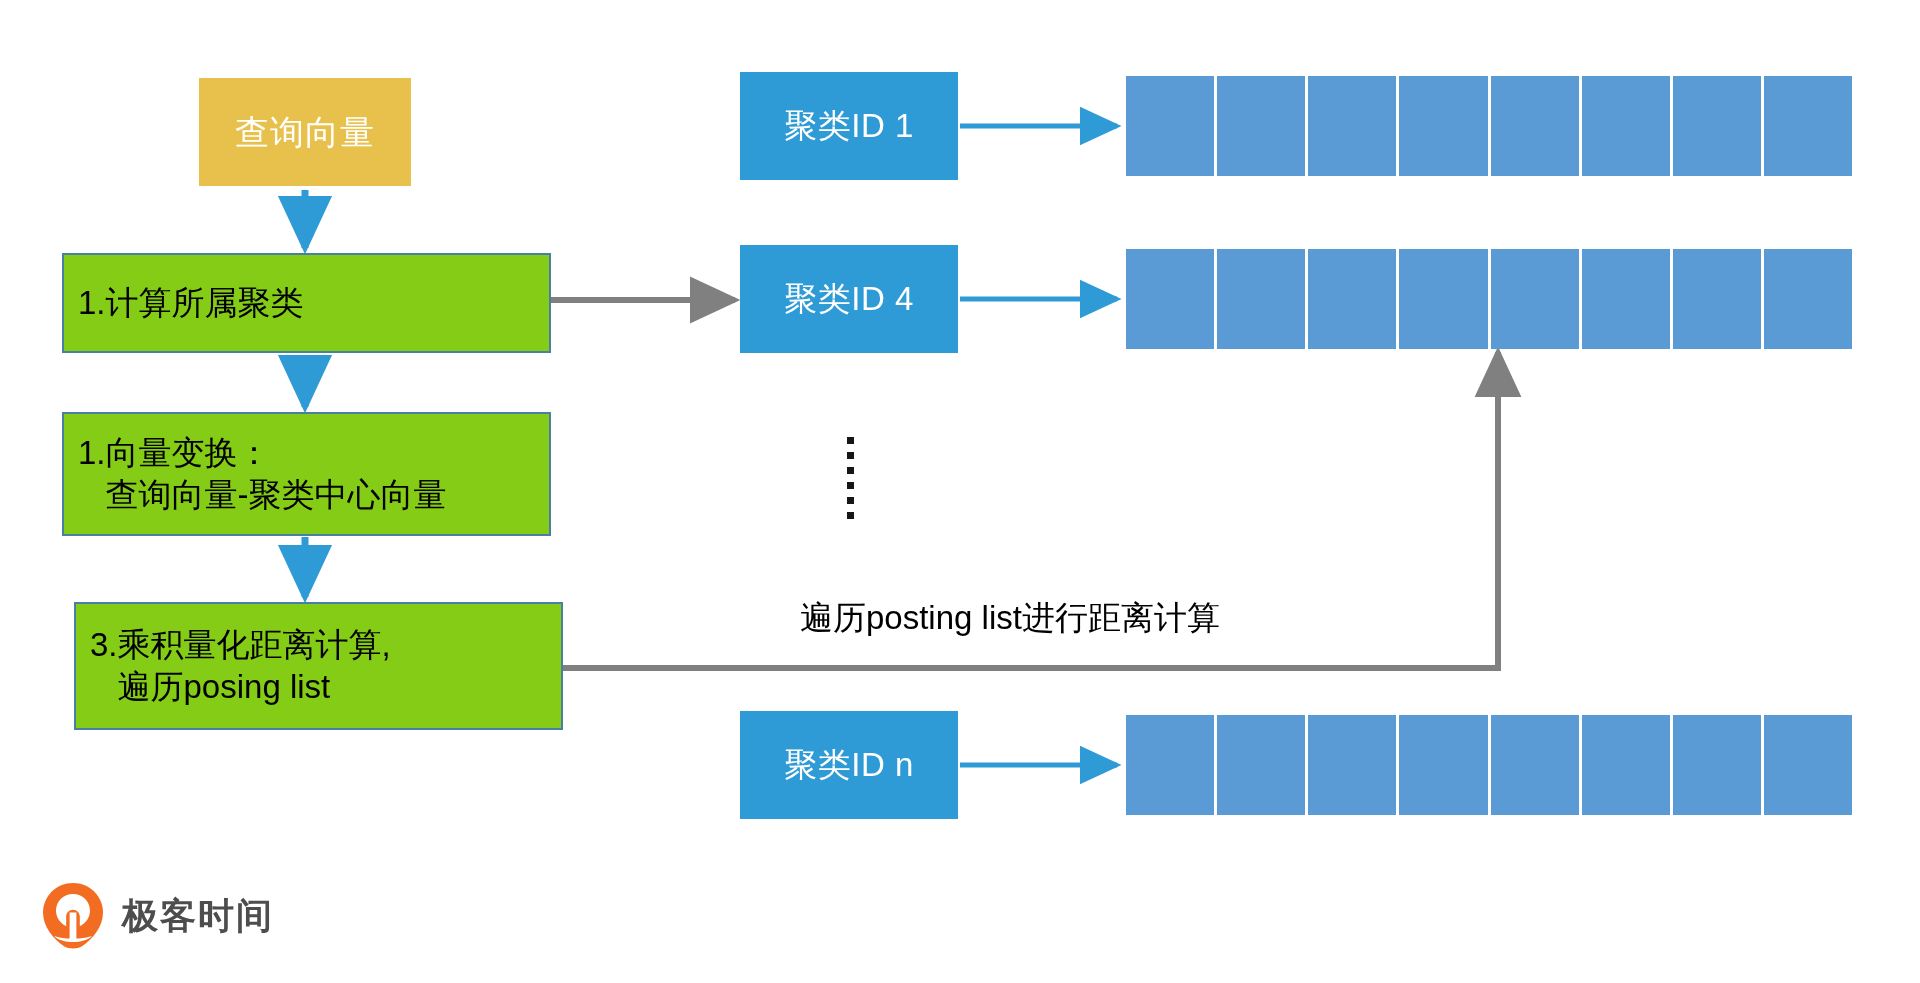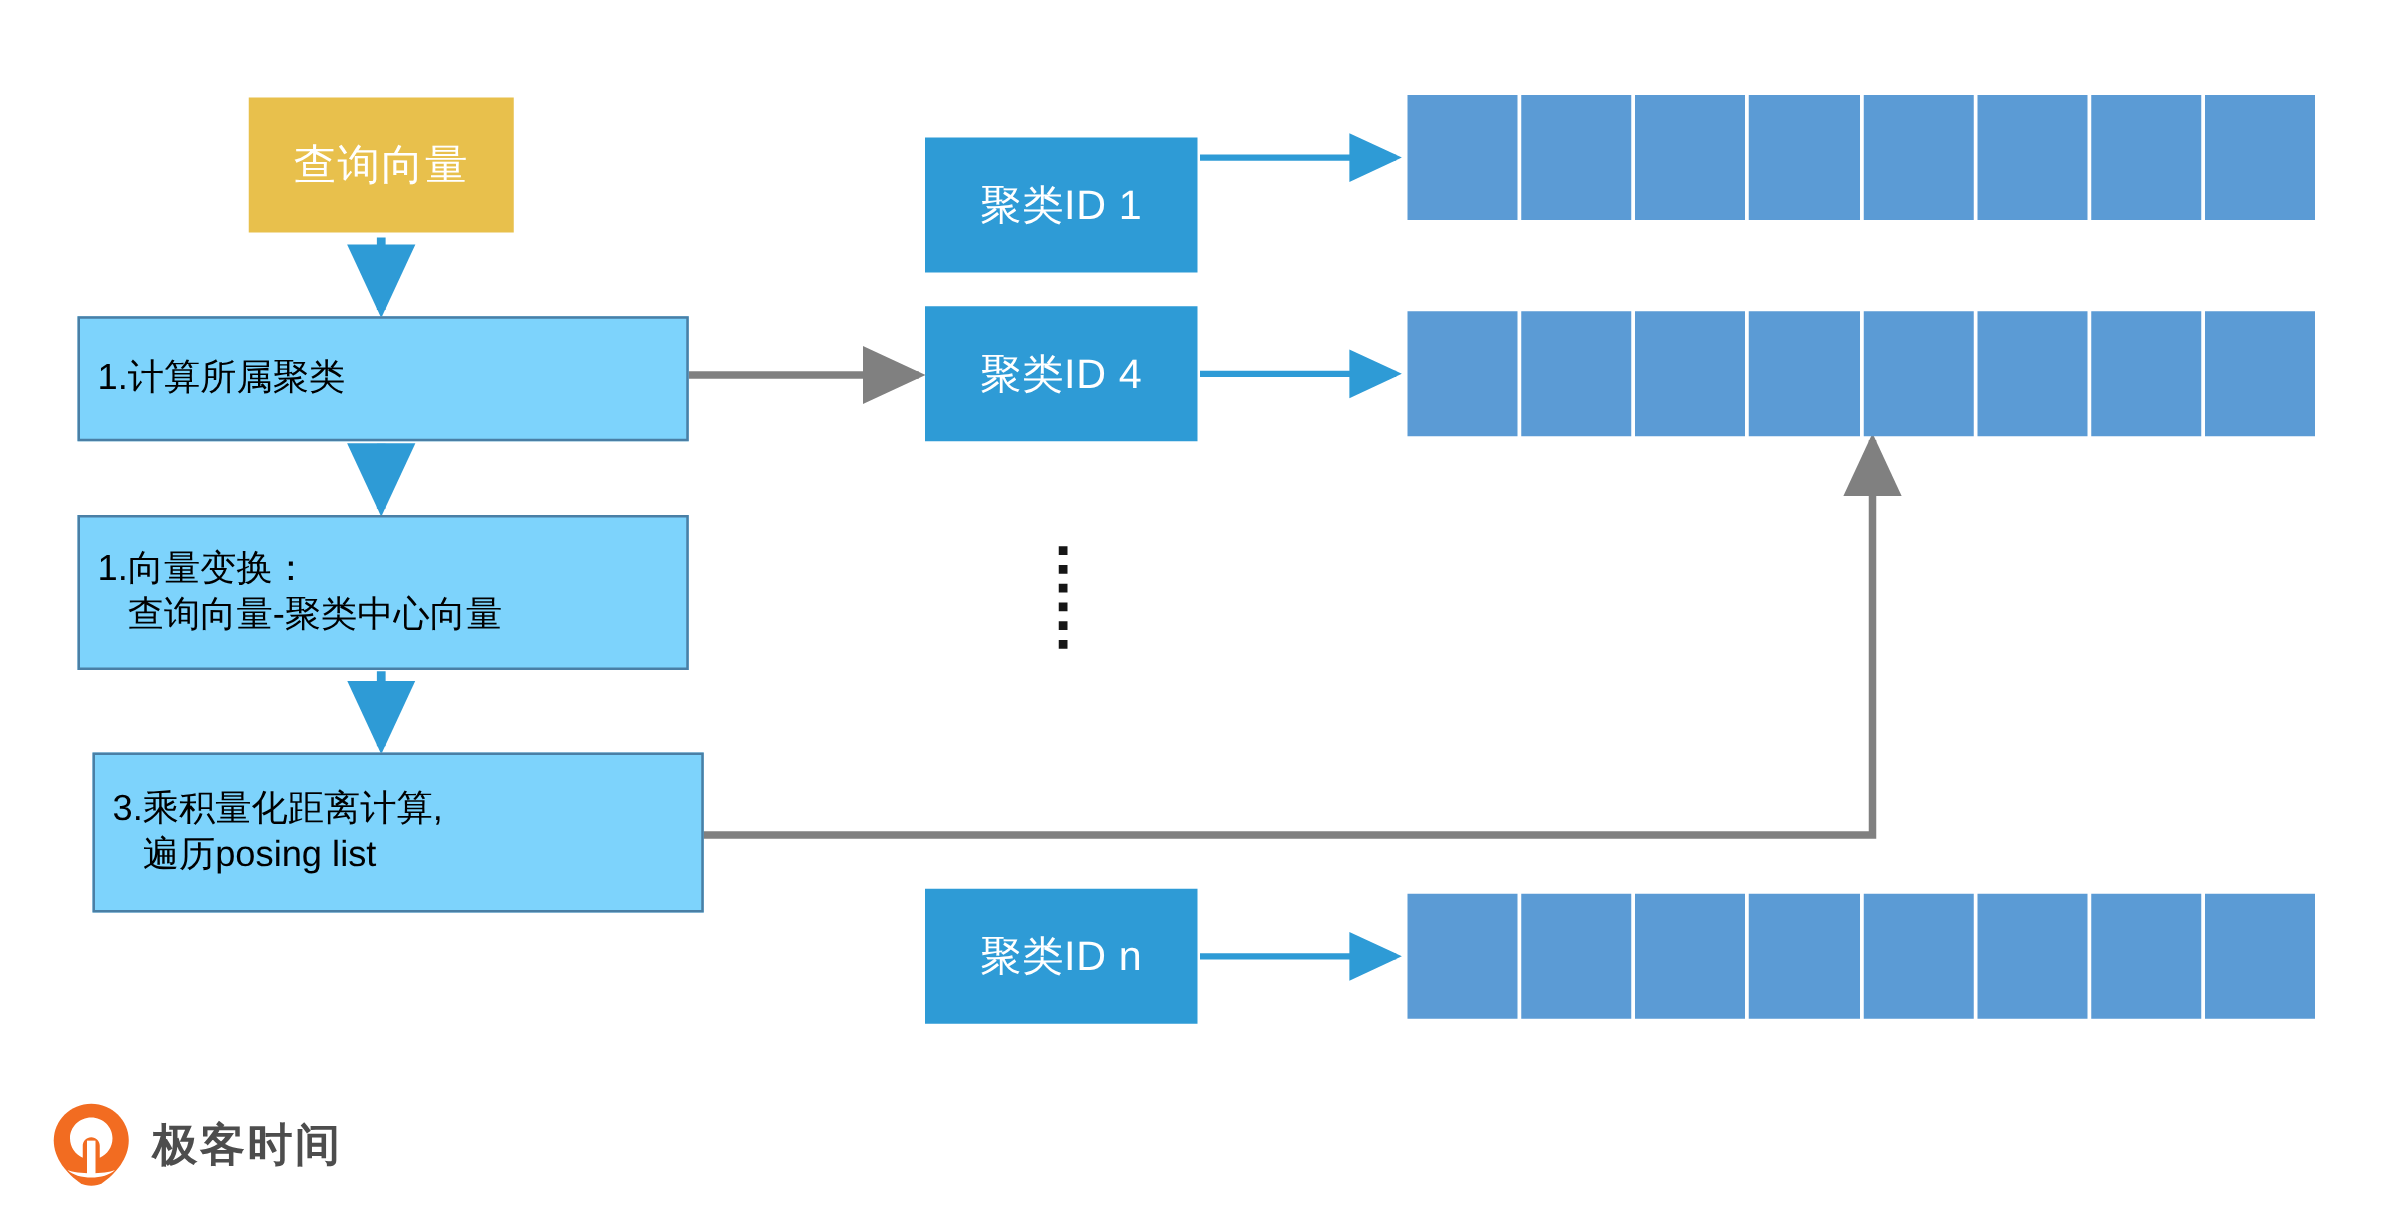--- a/index.html
+++ b/index.html
@@ -34,24 +34,24 @@
   .query-box {
     background: #E8C04C;
     color: #FFFFFF;
     font-size: 34px;
     letter-spacing: 1px;
     line-height: 1.2;
   }
 
   
   .step-box {
-    background: #7dd3fc;
+    background: #84cc16;
     border: 2px solid #4A7FA5;
     color: #000000;
-    font-size: 29px;
+    font-size: 33px;
     line-height: 1.28;
     justify-content: flex-start;
     padding-left: 14px;
     white-space: pre;
   }
 
   
   .cluster-box {
     background: #2E9BD6;
     color: #FFFFFF;
@@ -167,21 +167,21 @@
   <div class="node step-box" style="left:62px; top:412px; width:489px; height:124px;">
     <span>1.向量变换：
    查询向量-聚类中心向量</span>
   </div>
 
   <div class="node step-box" style="left:62px; top:602px; width:489px; height:128px;margin-left:12px;">
     <span>3.乘积量化距离计算,
    遍历posing list</span>
   </div>
 
-  <div class="node cluster-box" style="left:740px; top:72px; width:218px; height:108px;margin-top:38px;">
+  <div class="node cluster-box" style="left:740px; top:72px; width:218px; height:108px;">
     <span>聚类ID 1</span>
   </div>
 
   <div class="node cluster-box" style="left:740px; top:245px; width:218px; height:108px;">
     <span>聚类ID 4</span>
   </div>
 
   <div class="node cluster-box" style="left:740px; top:711px; width:218px; height:108px;align-items:center;">
     <span>聚类ID n</span>
   </div>
@@ -221,20 +221,21 @@
 
   <div class="vellipsis" style="left:845px; top:437px; width:10px; height:82px;">
     <i></i>
     <i></i>
     <i></i>
     <i></i>
     <i></i>
     <i></i>
   </div>
 
+  <div class="annot-label" style="left:800px; top:596px;">遍历posting list进行距离计算</div>
 
   <div class="brand" style="left:42px; top:882px;">
     <span class="brand-mark">
       <svg width="62" height="68" viewBox="0 0 62 68" xmlns="http://www.w3.org/2000/svg">
         <path d="M31 1 C14.4 1 1 14.2 1 30.4 C1 44.6 11.2 56.8 22.4 64.6 C26.2 67.2 35.8 67.2 39.6 64.6 C50.8 56.8 61 44.6 61 30.4 C61 14.2 47.6 1 31 1 Z" fill="#F26C21"></path>
         <path d="M31 12 C21.6 12 14 19.4 14 28.6 C14 35.6 18.2 41.6 24.2 44.2 L24.2 34.6 C24.2 30.8 27.2 27.8 31 27.8 C34.8 27.8 37.8 30.8 37.8 34.6 L37.8 44.2 C43.8 41.6 48 35.6 48 28.6 C48 19.4 40.4 12 31 12 Z" fill="#FFFFFF"></path>
         <rect x="27.6" y="30.5" width="6.8" height="28" fill="#FFFFFF"></rect>
         <path d="M12 54 C20 62 42 62 50 54 C42 57.4 20 57.4 12 54 Z" fill="#FFFFFF"></path>
       </svg>
     </span>

